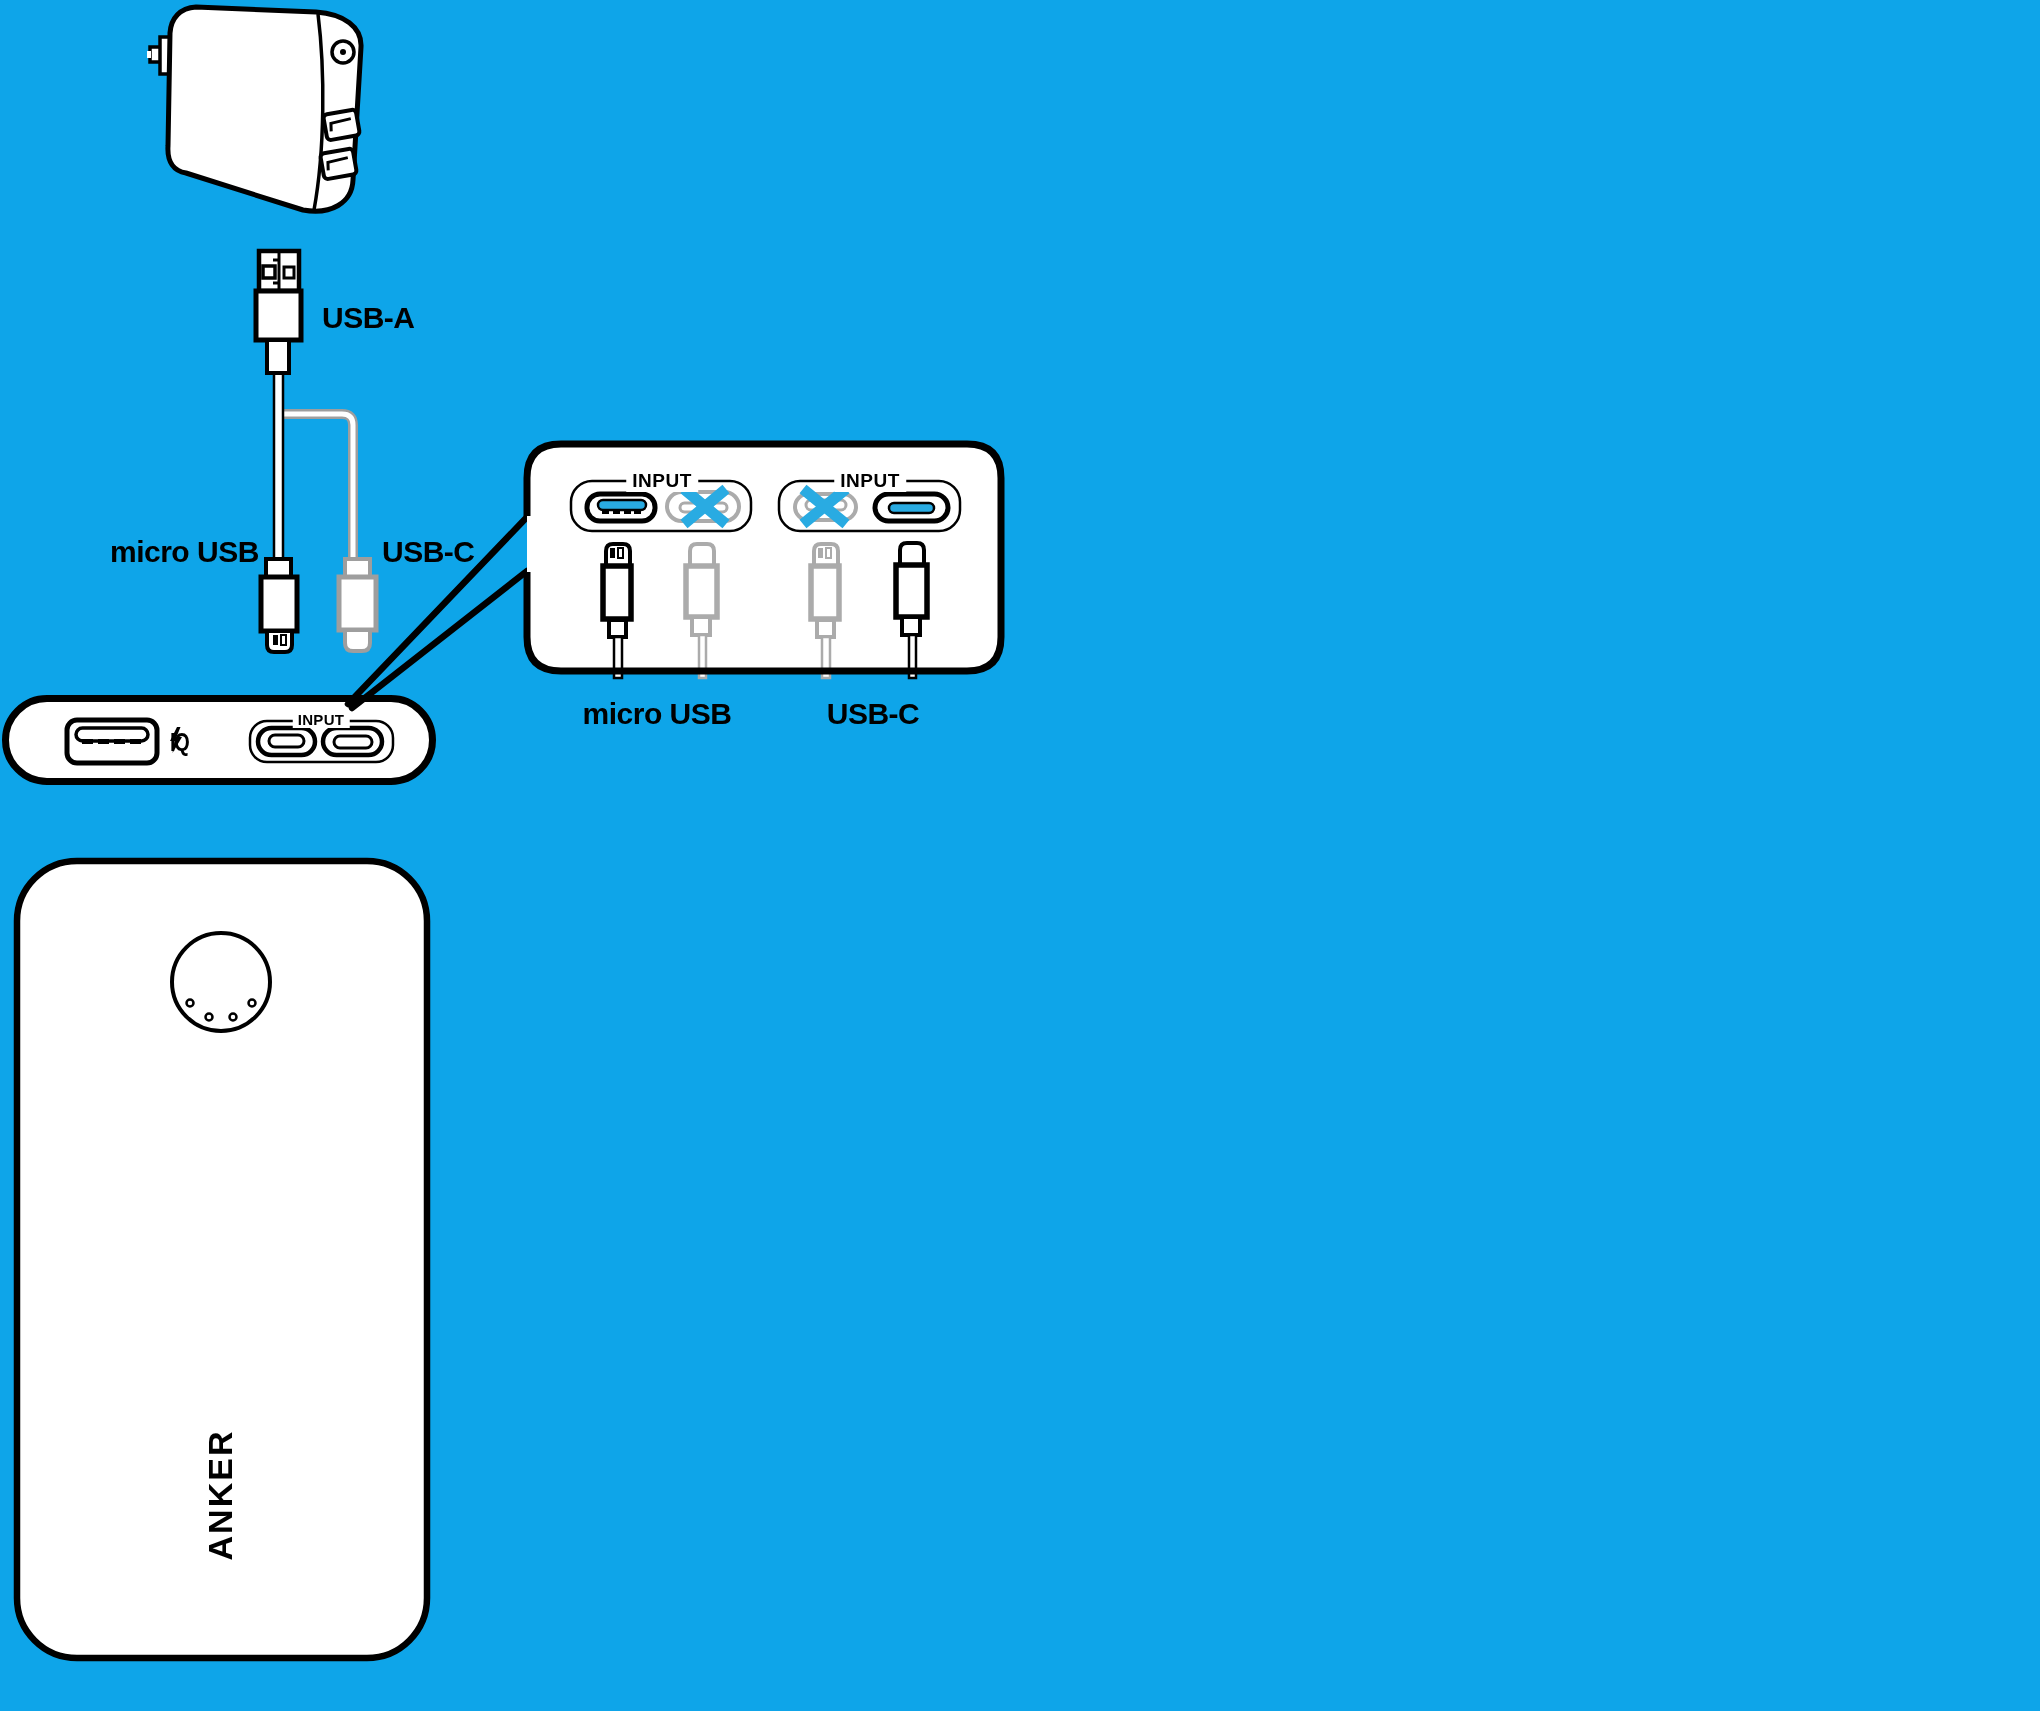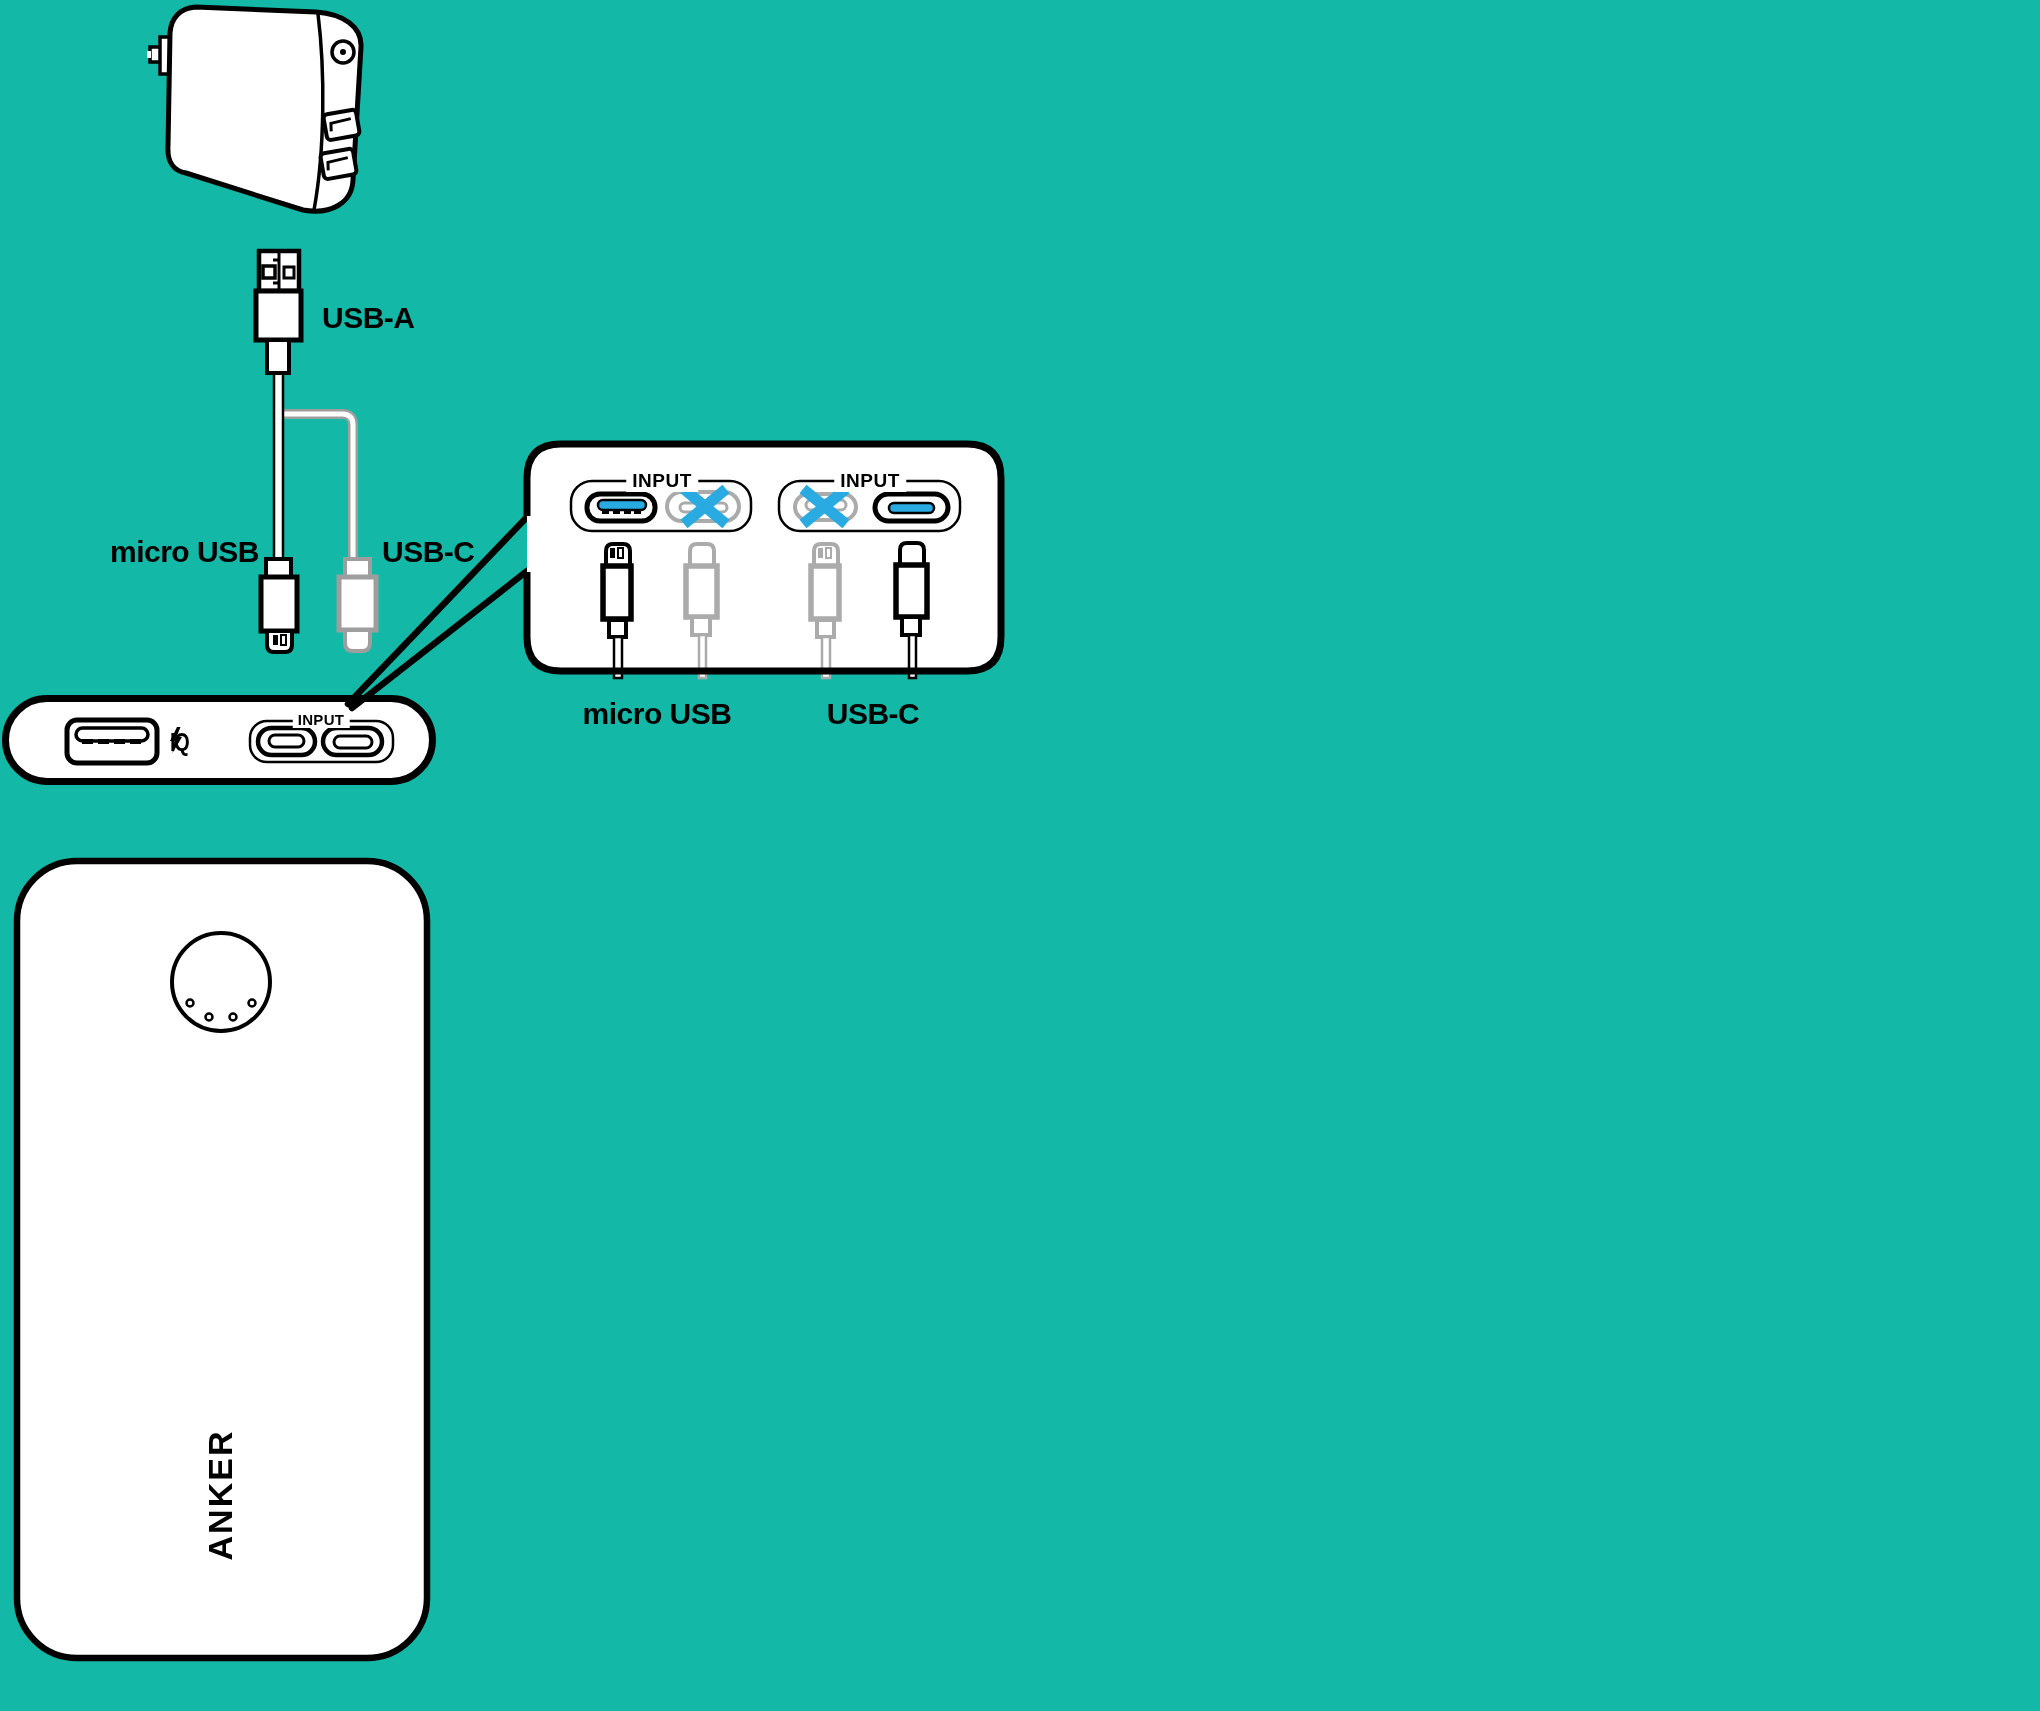--- a/index.html
+++ b/index.html
@@ -1,16 +1,16 @@
 <!DOCTYPE html>
 <html><head>
 <meta charset="utf-8">
 <style>
   html,body{margin:0;padding:0;background:#fff;}
-  .canvas{position:relative;width:2040px;height:1711px;background:#14b8a6;overflow:hidden;
+  .canvas{position:relative;width:2040px;height:1711px;background:#0ea5e9;overflow:hidden;
           font-family:"Liberation Sans", sans-serif;color:#000;}
   svg{position:absolute;left:0;top:0;}
   .label{position:absolute;font-weight:700;color:#000;white-space:nowrap;letter-spacing:-0.5px;}
   .lbl-big{font-size:30px;}
   .lbl-center{text-align:center;transform:translateX(-50%);}
   .lbl-input{font-size:19px;font-weight:700;letter-spacing:0.5px;background:#fff;padding:0 6px;
              transform:translateX(-50%);}
   .lbl-input-small{font-size:15px;font-weight:700;letter-spacing:0.3px;background:#fff;padding:0 5px;
              transform:translateX(-50%);}
   .poweriq{position:absolute;left:170px;top:727px;display:flex;align-items:flex-end;gap:1px;}

